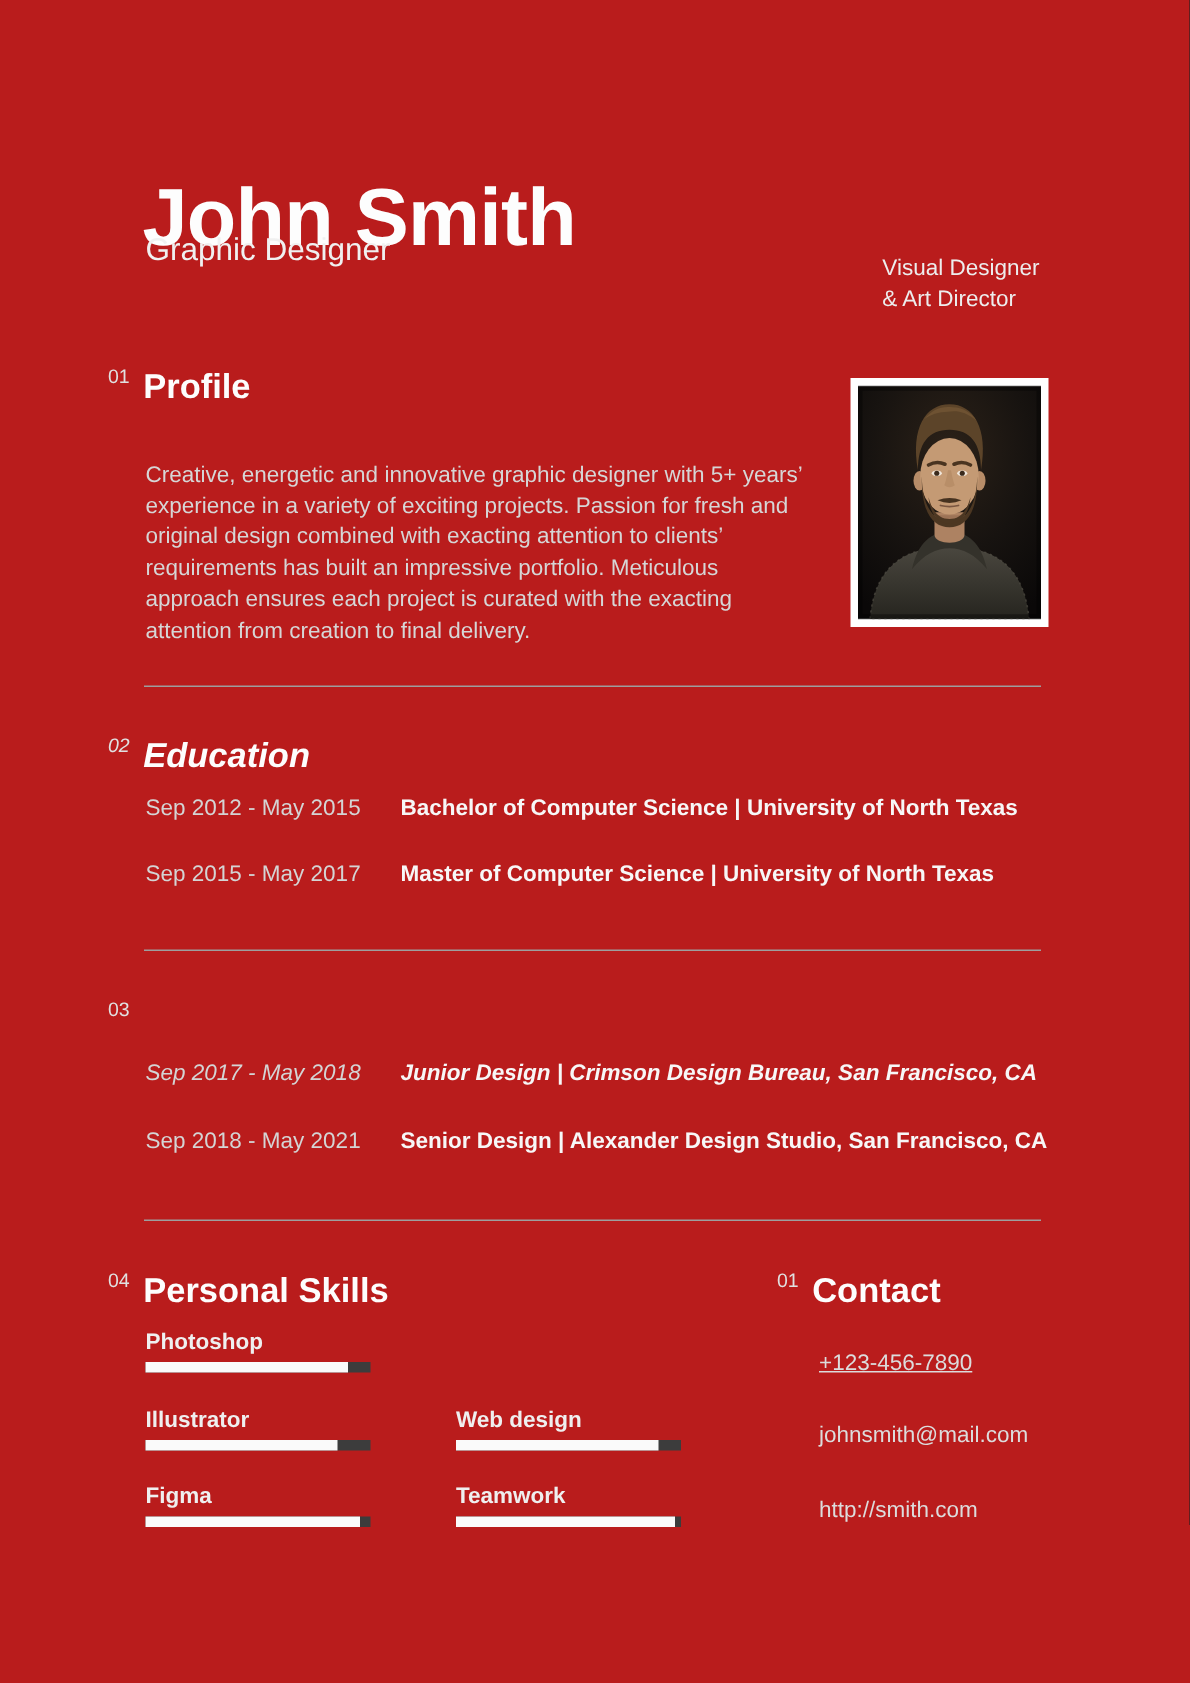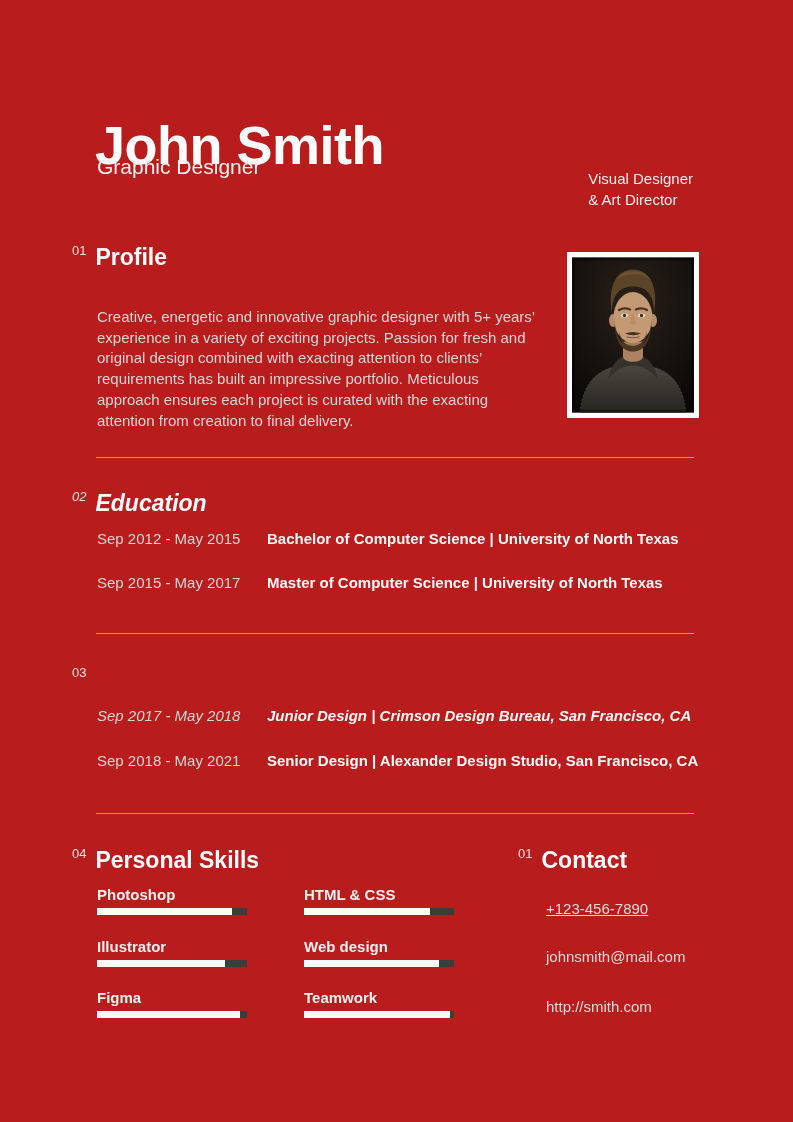--- a/index.html
+++ b/index.html
@@ -156,26 +156,20 @@
     <div class="bar">
         <div class="fill" style="width: 85%;"></div>
       </div>
   </div>
   <div class="skill sk-col1 sk-label-row3">
     <div class="label">Figma</div>
     <div class="bar">
         <div class="fill" style="width: 95%;"></div>
       </div>
   </div>
-  <div class="skill sk-col2 sk-label-row1">
-    <div class="label">HTML &amp; CSS</div>
-    <div class="bar">
-        <div class="fill" style="width: 84%;"></div>
-      </div>
-  </div>
   <div class="skill sk-col2 sk-label-row3">
     <div class="label">Teamwork</div>
     <div class="bar">
         <div class="fill" style="width: 97%;"></div>
       </div>
   </div>
   <div class="skill sk-col2 sk-label-row2">
     <div class="label">Web design</div>
     <div class="bar">
         <div class="fill" style="width: 90%;"></div>

